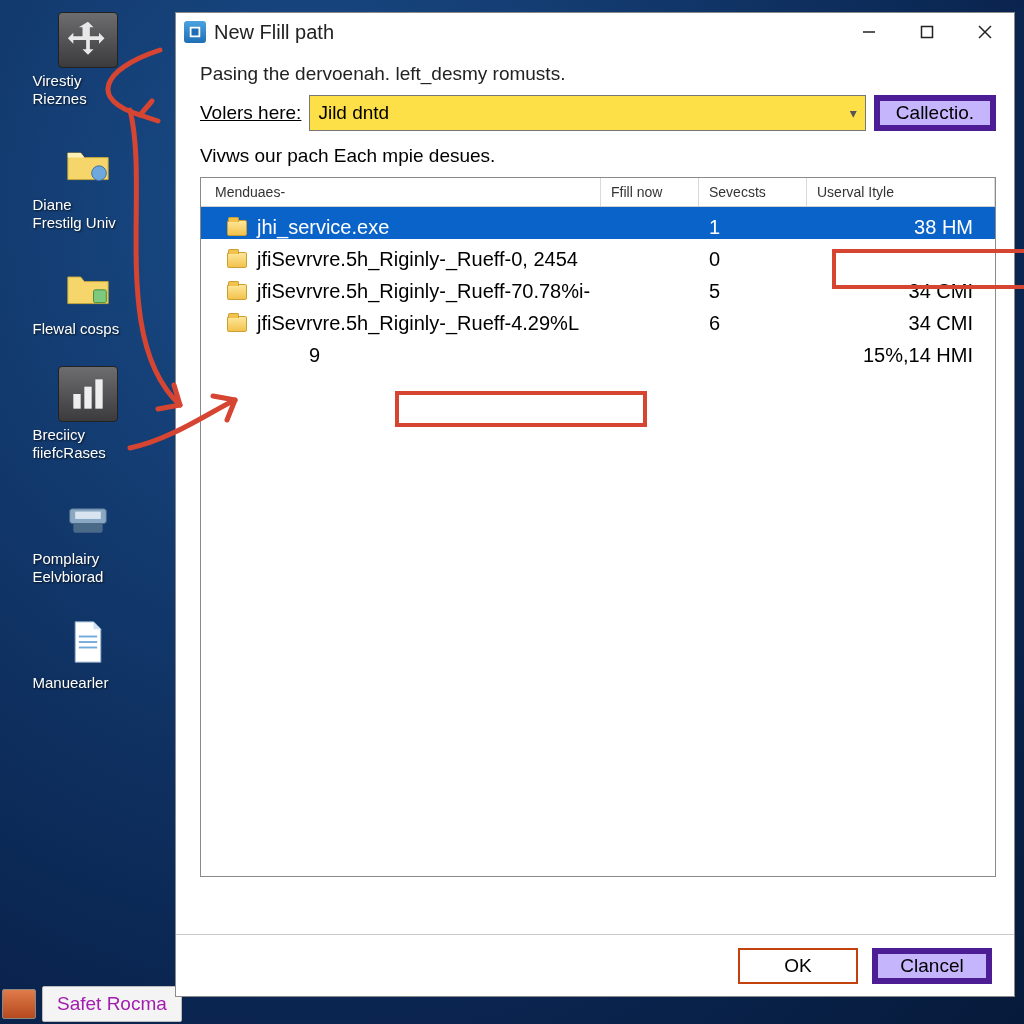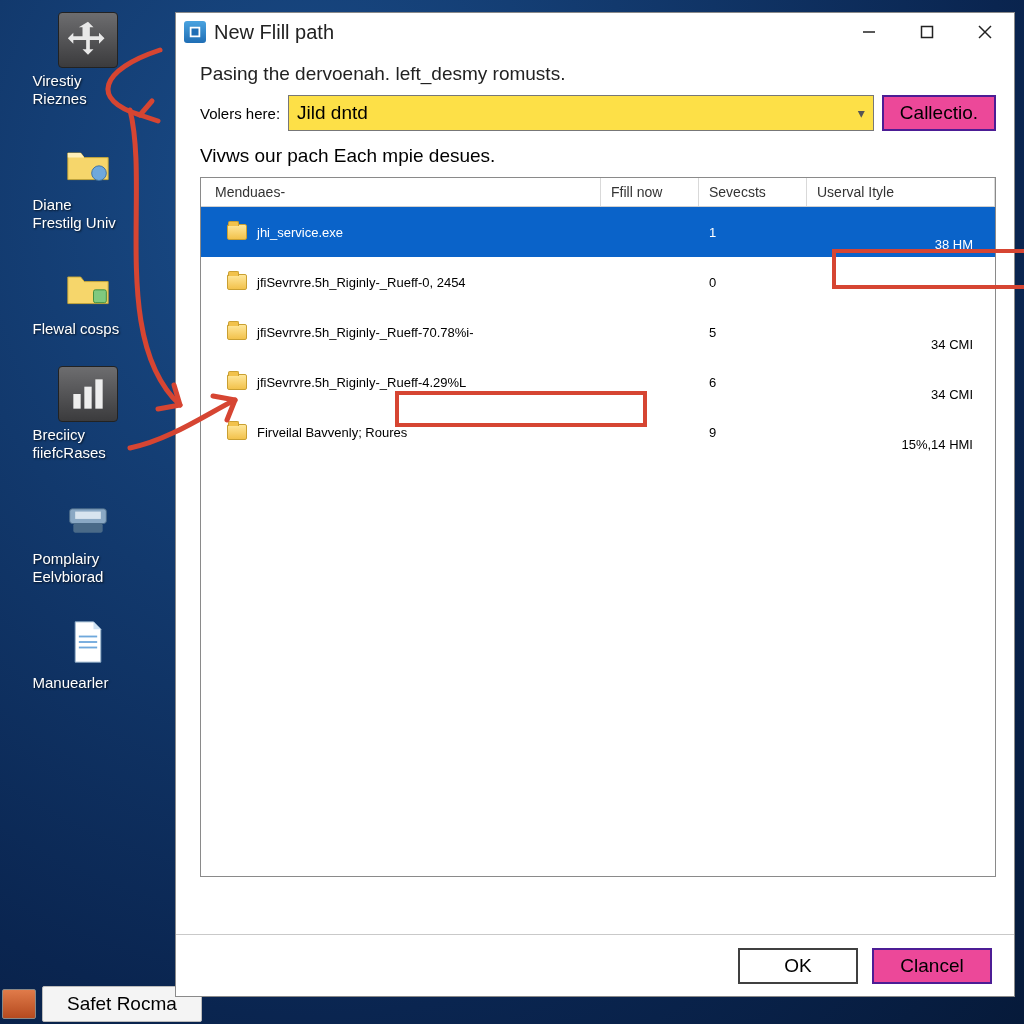--- a/index.html
+++ b/index.html
@@ -24,49 +24,49 @@
 }
 .titlebar { height: 38px; display:flex; align-items:center; padding:0 0 0 8px; background:#fff; }
 .titlebar .wicon { width:22px; height:22px; margin-right:8px; background:linear-gradient(#4aa3e0,#1f6eb5); border-radius:3px; display:flex;align-items:center;justify-content:center;}
 .titlebar .wicon svg{width:14px;height:14px;}
 .titlebar .title { font-size:20px; color:#222; }
 .winbtns { margin-left:auto; display:flex; }
 .winbtn { width:58px; height:38px; display:flex; align-items:center; justify-content:center; font-size:18px; }
 .content { padding: 12px 18px 0 24px; }
 .desc1 { font-size:19px; color:#222; margin-bottom:10px;}
 .row-volers { display:flex; align-items:center; gap:8px; margin-bottom:14px;}
-.row-volers label{font-size:15px;}
+.row-volers label{font-size:19px;text-decoration:underline;}
 .combo { flex:1; height:36px; border:1px solid #777; display:flex; align-items:center; padding:0 8px; font-size:19px; background:#fde047;}
 .combo .chev{margin-left:auto; font-size:14px; color:#555;}
-.btn { height:36px; padding:0 16px; background:#ec4899; border:2px solid #4c1d95; font-size:19px; display:inline-flex; align-items:center;}
+.btn { height:36px; padding:0 16px; background:#c4b5fd; border:6px solid #4c1d95; font-size:19px; display:inline-flex; align-items:center;}
 .desc2 { font-size:19px; margin-bottom:10px;}
 .listbox { border:1px solid #8a8a8a; height:700px; overflow:hidden; }
 .lh { display:flex; background:#fff; border-bottom:1px solid #d0d0d0; }
 .lh .cell { padding:6px 10px; font-size:14px; color:#333; border-right:1px solid #d9d9d9; }
 .c1{ width:400px; padding-left:14px !important;}
 .c2{ width:98px;}
 .c3{ width:108px;}
 .c4{ flex:1; }
-.row{ display:flex; align-items:center; height:50px; font-size:13px;}
+.row{ display:flex; align-items:flex-end; height:32px; font-size:20px;}
 .row .cell{ padding:0 10px;}
 .row .c1{ display:flex; align-items:center; gap:10px; padding-left:26px !important;}
 .row .c3{ text-align:left;}
 .row .c4{ text-align:right; padding-right:22px !important;margin-top:24px;}
 .row.selected{ background:#0a63c9; color:#fff;}
 .ficon{ width:20px; height:16px; background:linear-gradient(#ffe79a,#f2c24c); border:1px solid #caa032; border-radius:2px; position:relative;}
 .ficon:before{content:"";position:absolute;top:-4px;left:0;width:9px;height:4px;background:#f2c24c;border:1px solid #caa032;border-bottom:none;border-radius:2px 2px 0 0;}
 .footer{ position:absolute; bottom:0; left:0; right:0; height:62px; border-top:1px solid #c9c9c9; display:flex; align-items:center; justify-content:flex-end; gap:14px; padding-right:22px; background:#fff;}
 .footer .btn{ width:120px; justify-content:center;}
-.footer .btn.primary{ border:2px solid #404040; background:#fff;}
+.footer .btn.primary{ border:2px solid #c2410c; background:#fff;}
 
 .ann{ position:absolute; border:4px solid #d64532; background:transparent; pointer-events:none;}
 .ann-arrow{ position:absolute; pointer-events:none;}
 .tb2{position:absolute;left:2px;bottom:2px;display:flex;align-items:center;gap:6px;}
 .tb-ico{width:34px;height:30px;background:linear-gradient(#e07b4a,#b54a1f);border:1px solid #888;border-radius:2px;}
-.tb-lbl{background:#f4f4f4;color:#000000;padding:6px 24px;border:1px solid #bbb;font-size:19px;border-radius:2px;}
+.tb-lbl{background:#f4f4f4;color:#a21caf;padding:6px 14px;border:1px solid #bbb;font-size:19px;border-radius:2px;}
 </style>
 </head>
 <body>
 
 <div class="desktop">
   <div class="desktop-icon">
     <div class="ico ico-app">
       <svg viewBox="0 0 24 24">
           <path fill="#e8e8e8" d="M12 2l3 3h-2v5h5V8l3 3-3 3v-2h-5v5h2l-3 3-3-3h2v-5H4v2l-3-3 3-3v2h5V5H7z"></path>
         </svg>
@@ -212,24 +212,20 @@
       <div class="row">
         <div class="cell c1">
             <div class="ficon"></div>
             <span>jfiSevrvre.5h_Riginly-_Rueff-4.29%L</span>
           </div>
         <div class="cell c2"></div>
         <div class="cell c3">6</div>
         <div class="cell c4">34 CMI</div>
       </div>
       <div class="row">
-        <div class="cell c1">
-            <div class="ficon"></div>
-            <span>Firveilal Bavvenly; Roures</span>
-          </div>
         <div class="cell c2"></div>
         <div class="cell c3">9</div>
         <div class="cell c4">15%,14 HMI</div>
       </div>
     </div>
   </div>
 
   <div class="footer">
     <div class="btn primary">OK</div>
     <div class="btn">Clancel</div>

